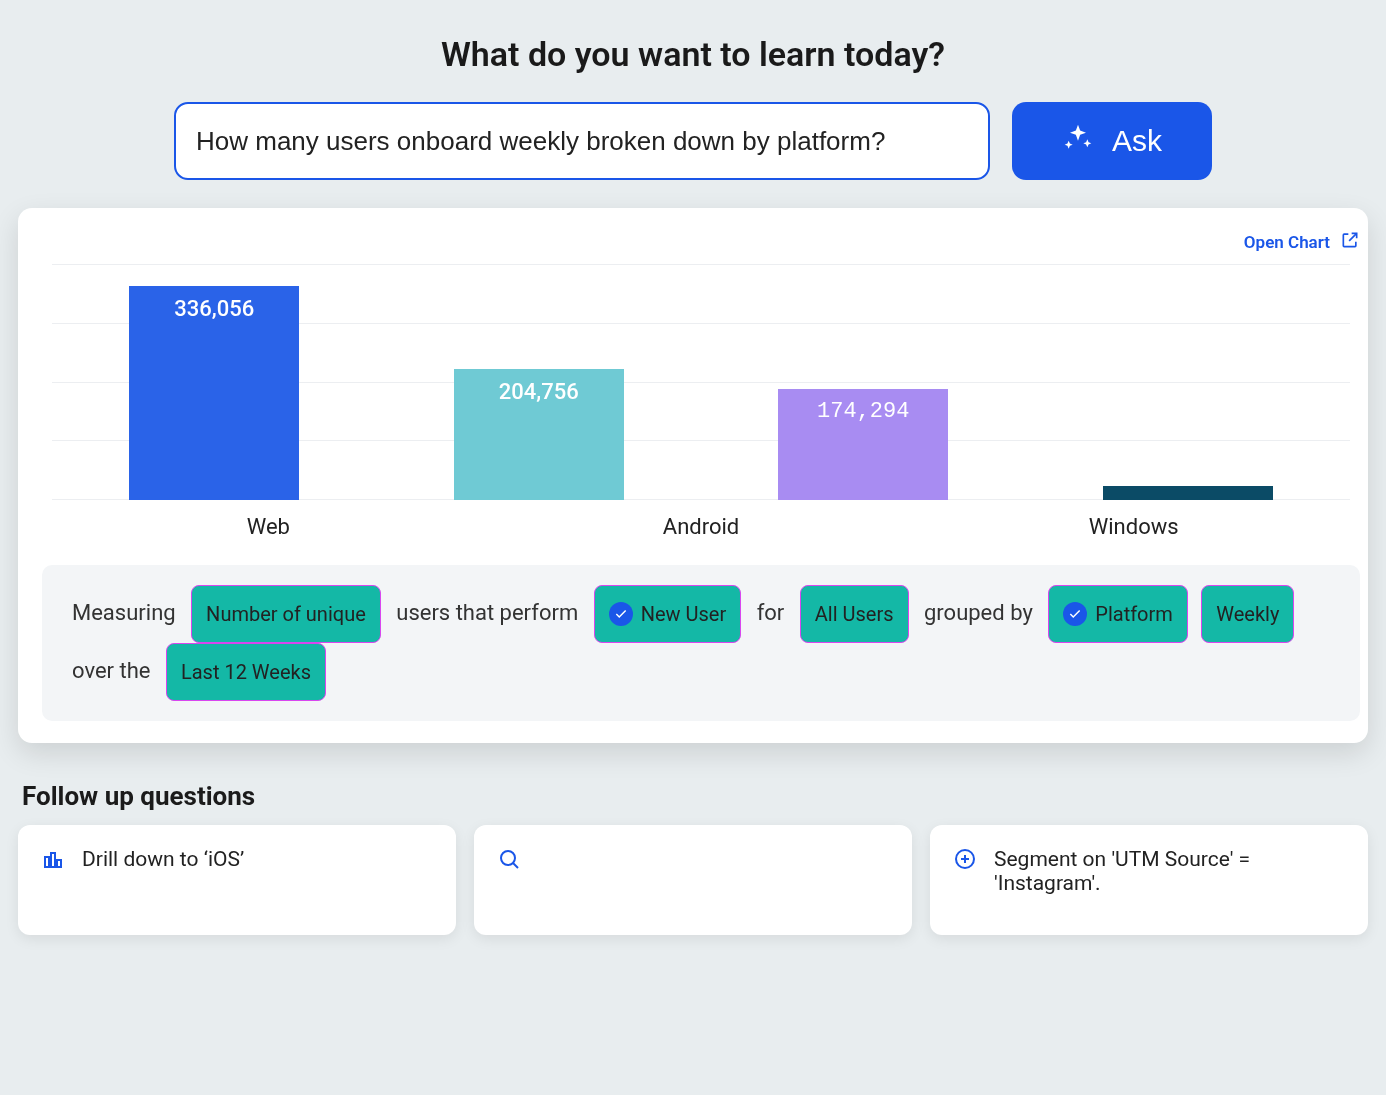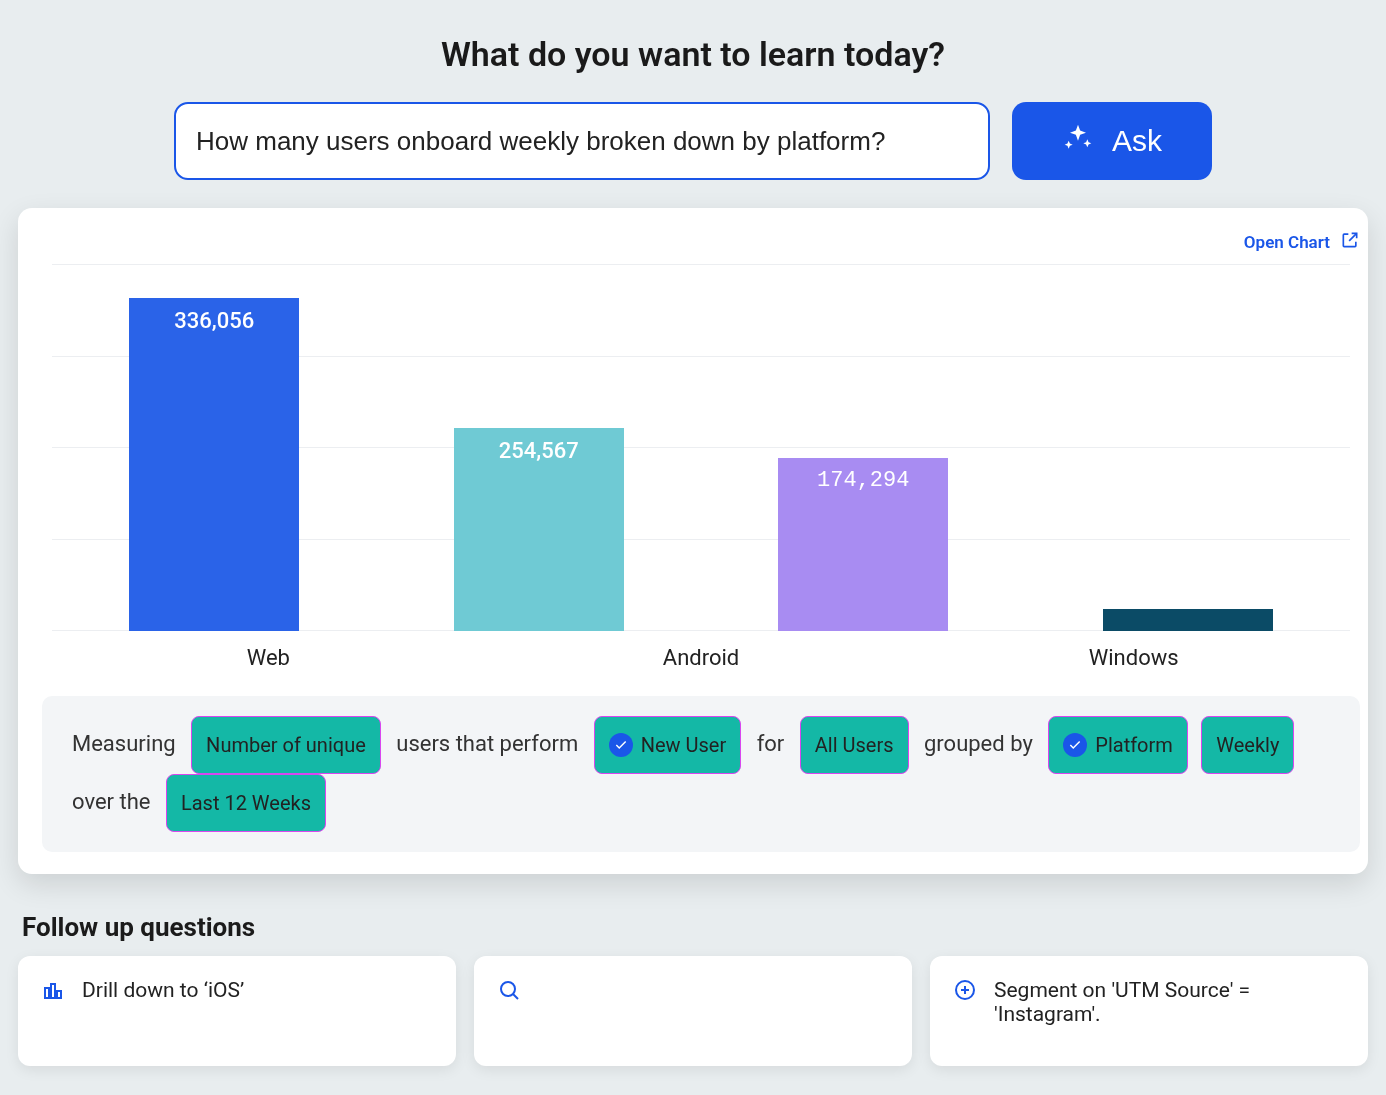--- a/index.html
+++ b/index.html
@@ -74,21 +74,21 @@
     font-size: 17px;
     font-weight: 600;
     display: flex;
     align-items: center;
     gap: 10px;
     cursor: pointer;
   }
   .open-chart svg { width: 20px; height: 20px; stroke: #1a56e8; fill:none; stroke-width:2;}
   .chart-area {
     position: relative;
-    height: 367px;
+    height: 236px;
     margin: 10px 10px 0 10px;
   }
   .gridlines {
     position: absolute; inset: 0;
     display: flex; flex-direction: column; justify-content: space-between;
   }
   .gridlines div { border-top: 1px solid #eceef1; height: 0; }
   .bars {
     position: absolute; left: 0; right: 0; bottom: 0; top: 0;
     display: flex;
@@ -222,21 +222,21 @@
           <div></div>
       </div>
       <div class="bars" id="bars">
           <div class="bar-slot">
             <div class="bar web" style="height: 90.8259%;">
               <span>336,056</span>
             </div>
           </div>
           <div class="bar-slot">
             <div class="bar ios" style="height: 55.3395%;">
-              <span>254,567</span>
+              <span>204,756</span>
             </div>
           </div>
           <div class="bar-slot">
             <div class="bar android" style="height: 47.1065%; font-family: Liberation Mono, monospace;">
               <span>174,294</span>
             </div>
           </div>
           <div class="bar-slot">
             <div class="bar windows" style="height: 5.94595%;">
               <span></span>

